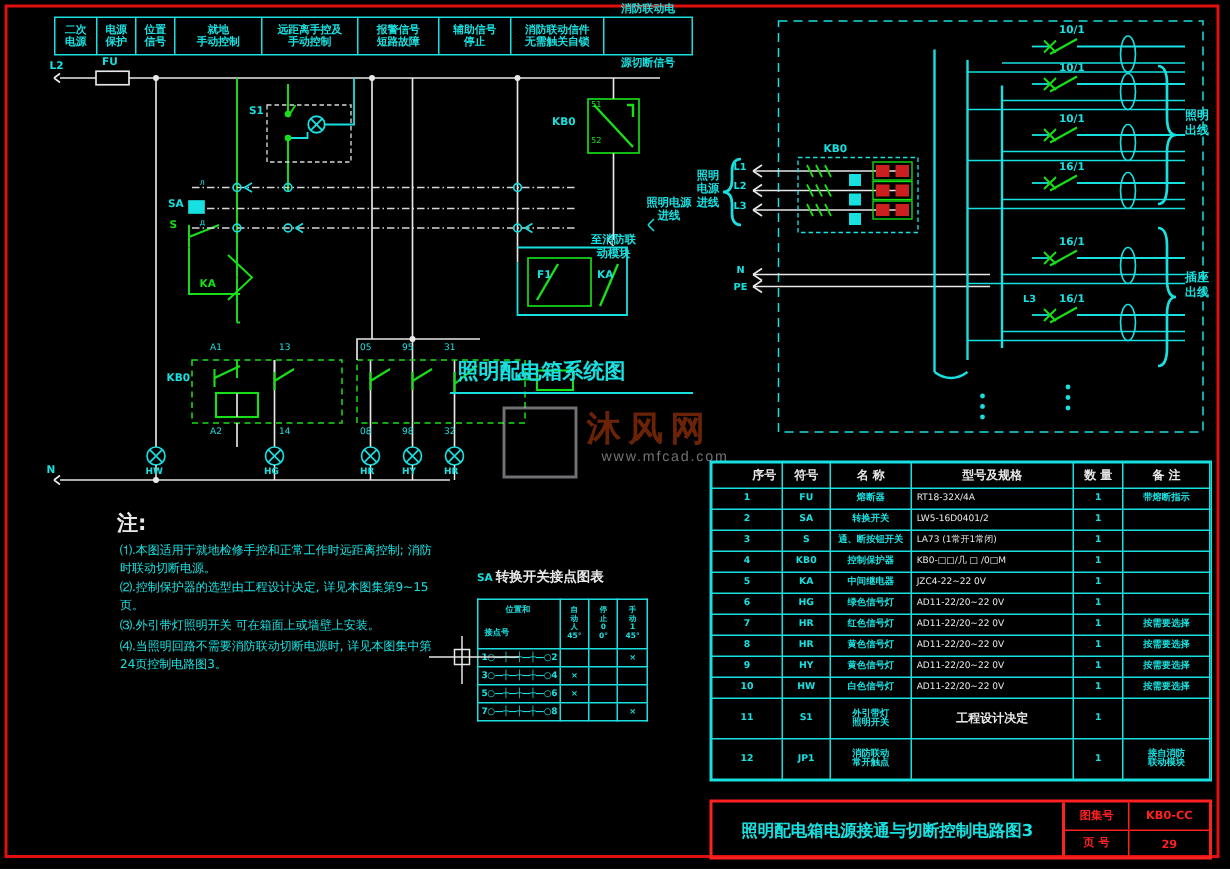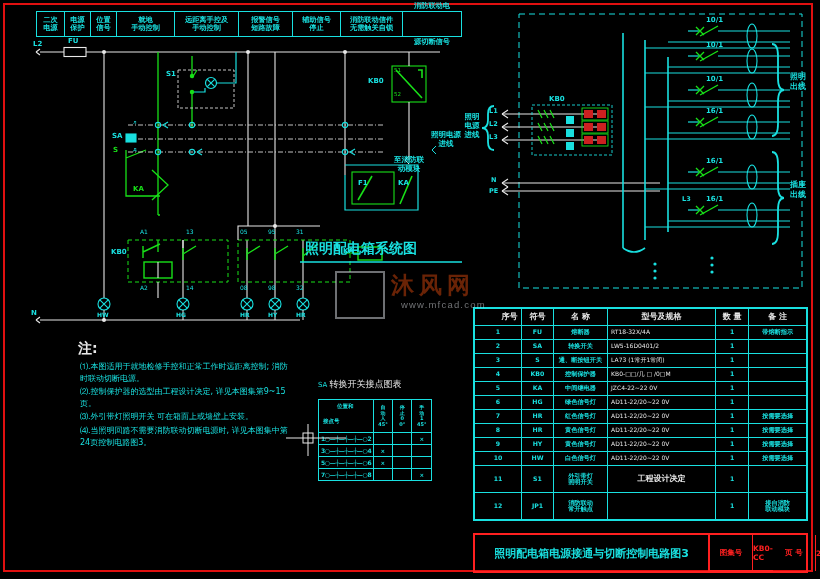--- a/index.html
+++ b/index.html
@@ -16,21 +16,21 @@
            display:flex;flex-direction:column;align-items:center;justify-content:center;
            line-height:1.05;text-align:center;padding:0 1px;box-sizing:border-box;}
   #hdr .hc:last-child{border-right:none;gap:28px;}
   #hdr .sub{display:flex;width:100%;justify-content:center;}
   
   #notes{position:absolute;left:78px;top:340px;width:215px;color:#19e0e0;}
   #notes .nt-title{font-size:14px;font-weight:bold;color:#e8e8e8;margin-bottom:3px;}
   #notes .nt{font-size:8px;line-height:1.45;margin-bottom:2px;text-indent:0;padding-left:2px;}
   
   #satab{position:absolute;left:318px;top:378px;width:118px;}
-  #satab .cap{font-size:9px;font-weight:normal;color:#e8e8e8;margin-bottom:8px;white-space:nowrap;}
+  #satab .cap{font-size:9px;font-weight:bold;color:#e8e8e8;margin-bottom:8px;white-space:nowrap;}
   #satab .cap .sa{color:#19e0e0;font-size:7px;margin-right:2px;}
   #satab table{border-collapse:collapse;width:114px;}
   #satab td,#satab th{border:1px solid #19e0e0;color:#19e0e0;font-size:5.5px;
         text-align:center;padding:0;height:11px;font-weight:bold;}
   #satab .diagcell{height:32px;position:relative;width:56px;}
   #satab .diagcell .p1{position:absolute;left:18px;top:3px;font-size:5.5px;}
   #satab .diagcell .p2{position:absolute;left:4px;top:18px;font-size:5.5px;}
   #satab .ctcell{text-align:left;padding-left:2px;font-size:6px;letter-spacing:-0.3px;}
   #satab .vcol{width:19px;}
   #satab .vhead{height:32px;font-size:5px;line-height:1.1;}
@@ -44,21 +44,21 @@
   #bom td.nm{font-size:6.2px;}
   #bom .c-no{width:22px;padding-left:24px;} #bom .c-sym{width:30px;} #bom .c-name{width:54px;}
   #bom .c-spec{width:110px;} #bom .c-qty{width:32px;} #bom .c-rem{width:58px;}
   #bom tr.tall td{height:26px;}
   #bom td.bigspec{font-size:8px;color:#e8e8e8;text-align:center;font-weight:bold;}
   
   #tblk{position:absolute;left:473px;top:533px;width:335px;height:40px;
         border:2px solid #ff2020;box-sizing:border-box;display:flex;}
   #tblk .t-main{flex:1;display:flex;align-items:center;justify-content:center;
         border-right:2px solid #ff2020;color:#19e0e0;font-size:11px;font-weight:bold;}
-  #tblk .t-right{width:96px;display:flex;}
+  #tblk .t-right{width:96px;display:flex;flex-direction:column;}
   #tblk .t-row{flex:1;display:flex;border-bottom:1px solid #ff2020;}
   #tblk .t-row:last-child{border-bottom:none;}
   #tblk .t-k{width:42px;border-right:1px solid #ff2020;color:#ff2020;font-size:7.5px;
         font-weight:bold;display:flex;align-items:center;justify-content:center;}
   #tblk .t-v{flex:1;color:#ff2020;font-size:7.5px;font-weight:bold;
         display:flex;align-items:center;justify-content:center;}
   
   #wm{position:absolute;left:333px;top:268px;width:215px;height:52px;opacity:.55;}
   #wm .wtxt{position:absolute;left:58px;top:2px;font-size:23px;font-weight:bold;color:#c2410c;letter-spacing:5px;}
   #wm .wurl{position:absolute;left:68px;top:31px;font-size:9.5px;color:#c9ccd1;letter-spacing:1.2px;font-family:Liberation Sans, sans-serif;}

